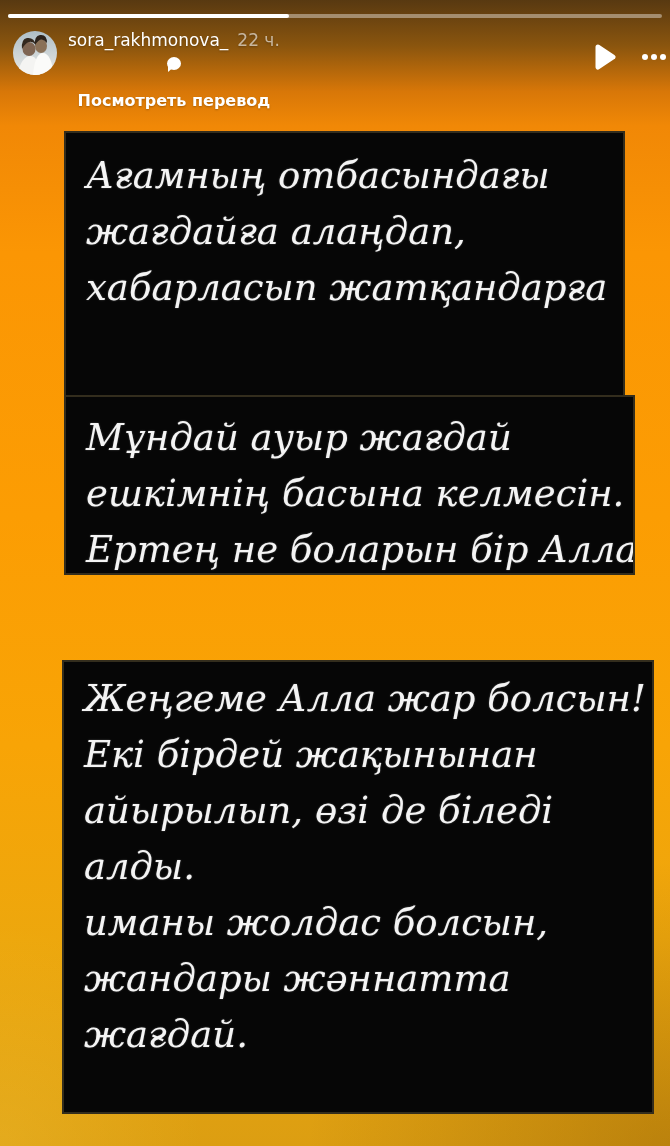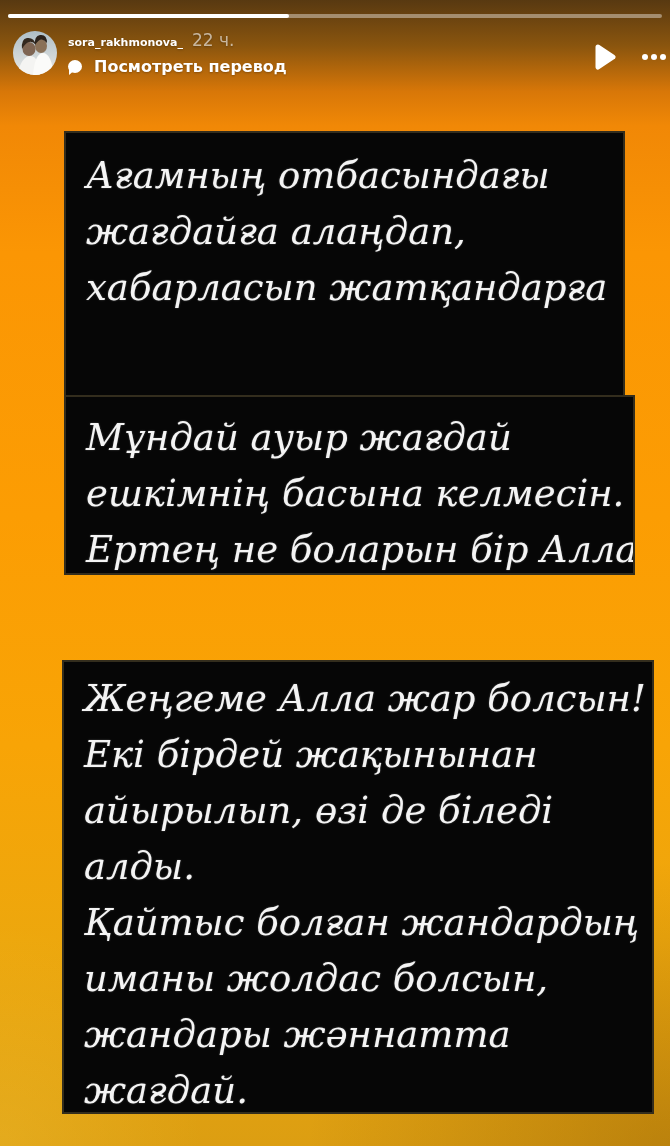--- a/index.html
+++ b/index.html
@@ -29,24 +29,24 @@
   
   .header{position:absolute;left:0;top:28px;width:100%;height:54px;}
   .avatar{
     position:absolute;left:13px;top:3px;width:44px;height:44px;
     border-radius:50%;overflow:hidden;cursor:pointer;
   }
   .avatar svg{display:block;width:100%;height:100%;}
   .meta{position:absolute;left:68px;top:2px;}
   .meta-row1{display:flex;align-items:baseline;gap:9px;
     text-shadow:0 1px 2px rgba(0,0,0,0.25);}
-  .username{color:#ffffff;font-size:11px;font-weight:700;cursor:pointer;}
+  .username{color:#ffffff;font-size:17px;font-weight:400;cursor:pointer;}
   .timestamp{color:rgba(255,255,255,0.60);font-size:17px;font-weight:400;}
-  .meta-row2{display:flex;align-items:center;gap:12px;margin-top:7px;cursor:pointer;
-    text-shadow:0 1px 2px rgba(0,0,0,0.25);}
+  .meta-row2{display:flex;align-items:center;gap:21px;margin-top:7px;cursor:pointer;
+    text-shadow:0 1px 2px rgba(0,0,0,0.25);flex-direction:column;}
   .bubble-icon{position:relative;width:14px;height:13px;display:inline-block;}
   .bubble-icon::before{
     content:"";position:absolute;left:0;top:0;width:14px;height:13px;
     background:#ffffff;border-radius:50%;
   }
   .bubble-icon::after{
     content:"";position:absolute;left:1px;bottom:-2px;
     width:0;height:0;border-style:solid;
     border-width:6px 7px 0 0;border-color:#ffffff transparent transparent transparent;
   }
@@ -146,19 +146,18 @@
       <div class="story-line">ешкімнің басына келмесін.</div>
       <div class="story-line">Ертең не боларын бір Алла</div>
       <div class="story-line">біледі…</div>
     </div>
 
   <div class="block block3">
       <div class="story-line">Жеңгеме Алла жар болсын!</div>
       <div class="story-line">Екі бірдей жақынынан</div>
       <div class="story-line">айырылып, өзі де біледі</div>
       <div class="story-line">алды.</div>
-      <div class="story-line">Қайтыс болған жандардың</div>
       <div class="story-line">иманы жолдас болсын,</div>
       <div class="story-line">жандары жәннатта</div>
       <div class="story-line">жағдай.</div>
     </div>
 
 </div>
 
 </body></html>

